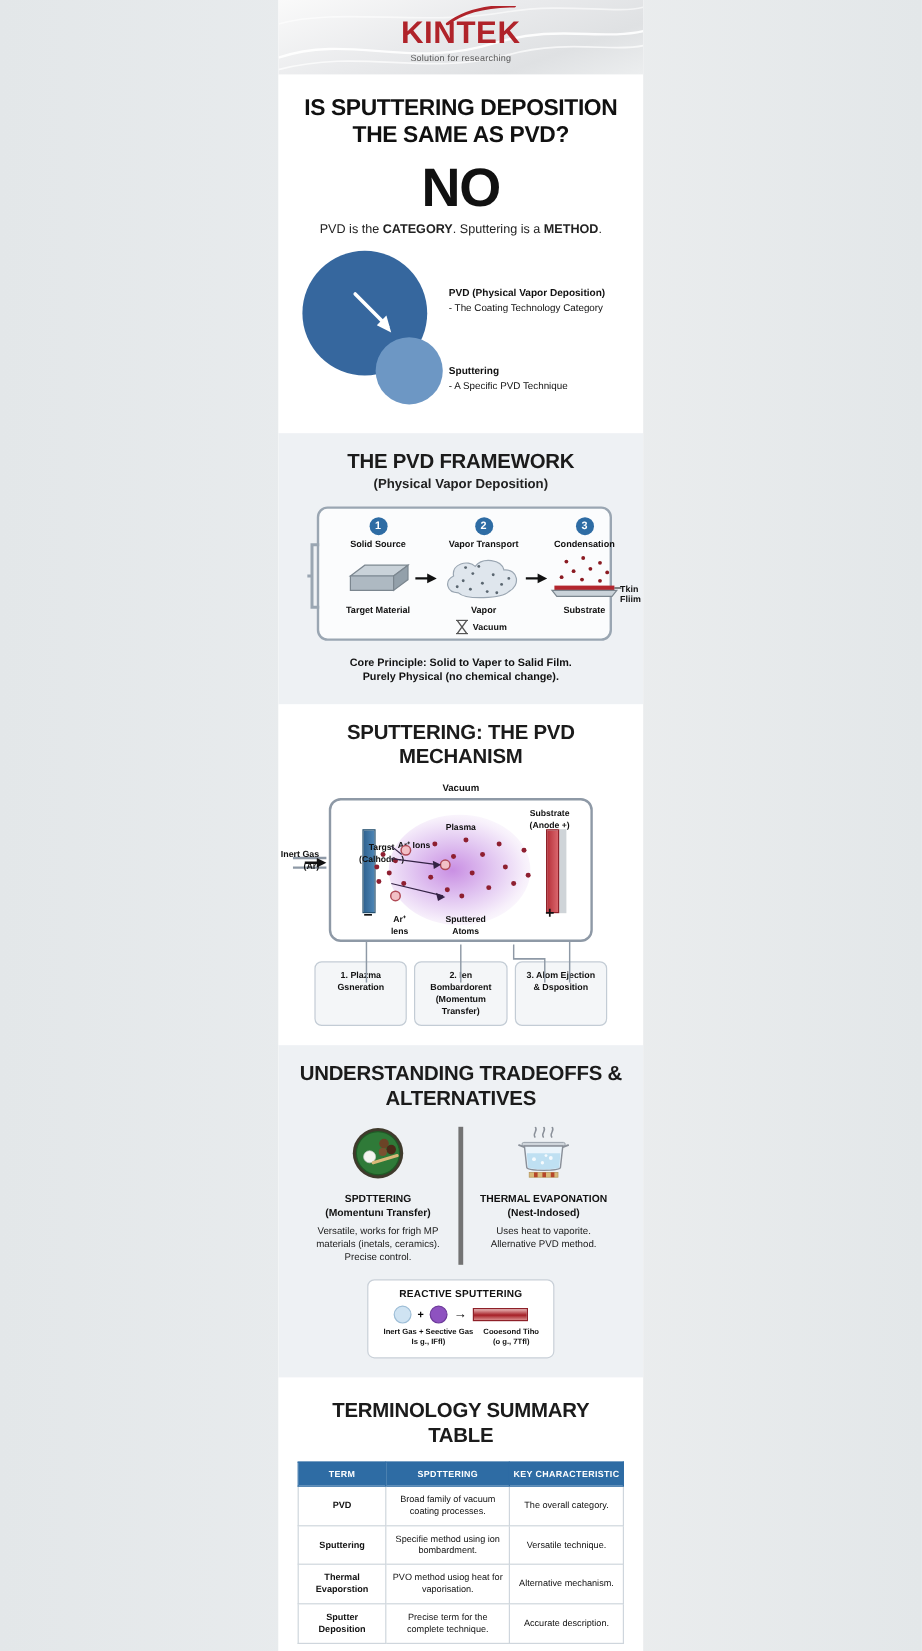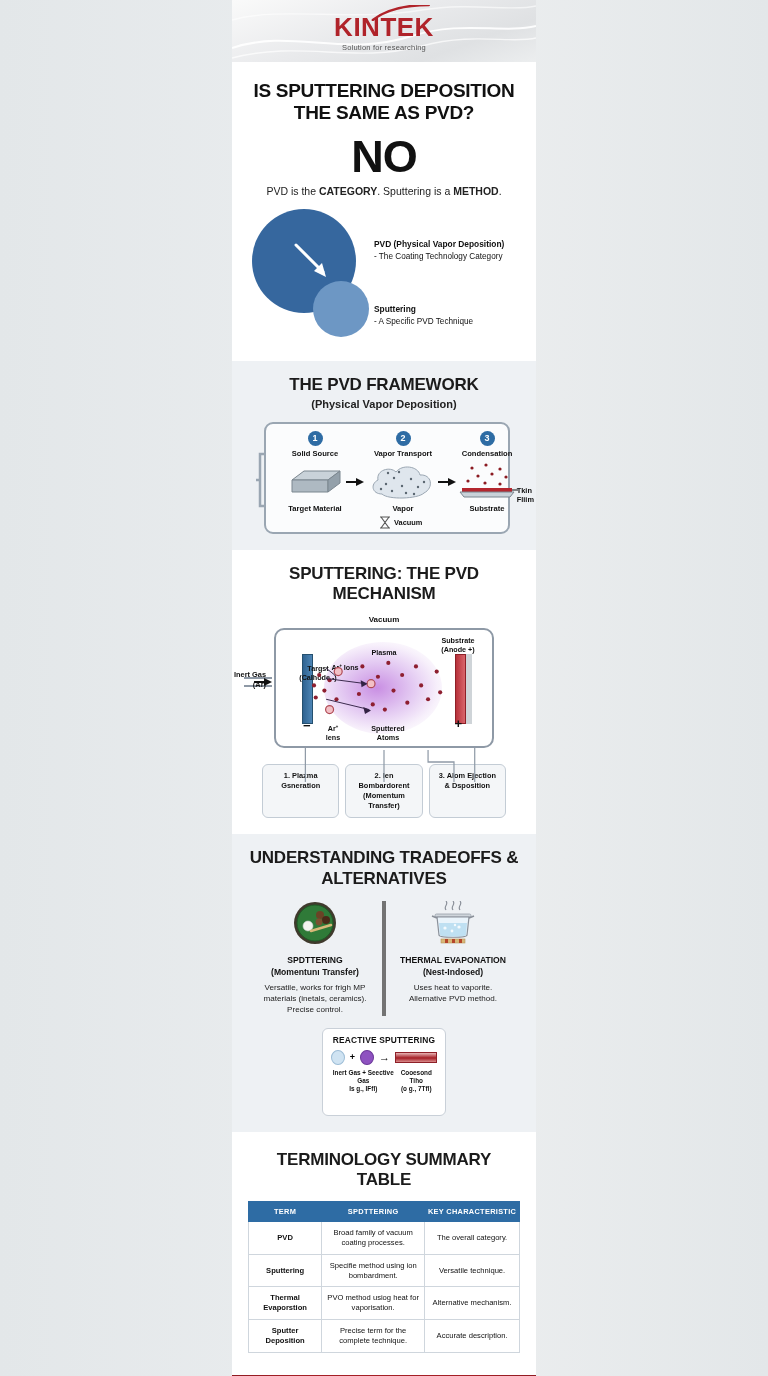--- a/index.html
+++ b/index.html
@@ -119,22 +119,22 @@
   }
   .legwires { position:absolute; left:0; top: 118px; width: 100%; height: 34px; }
 
   
   .two-col { display:flex; margin-top: 12px; }
   .tcol { flex:1; text-align:center; padding: 0 6px; }
   .tcol.left { border-right: 4px solid #737373; }
   .tcol h4 { font-size: 8.6px; font-weight:bold; color:#111; line-height:1.35; margin-top: 6px; }
   .tcol p { font-size: 8.1px; color:#222; line-height:1.4; margin-top: 3px; }
   .react-box {
-    margin: 12px auto 0; width: 124px; border:1px solid #c9d0d8; border-radius:6px;
-    background:#fff; padding: 6px 8px 21px; text-align:center;
+    margin: 12px auto 0; width: 156px; border:1px solid #c9d0d8; border-radius:6px;
+    background:#fff; padding: 6px 8px 8px; text-align:center;
   }
   .react-box .rt { font-size: 8.4px; font-weight:bold; color:#111; letter-spacing:.2px;}
   .react-row { display:flex; align-items:center; justify-content:center; gap:5px; margin-top: 5px; }
   .rc { width: 15px; height: 15px; border-radius:50%; }
   .rc.inert { background:#cfe3f2; border:1px solid #9dbdd6; }
   .rc.reactive { background:#8e52c0; border:1px solid #6d3a9a; }
   .rfilm { width: 46px; height: 11px; background: linear-gradient(180deg,#e8b5b5,#a51f26 55%,#d98b8b); border:1px solid #8e2028;}
   .react-cap { display:flex; justify-content:space-between; margin-top: 4px; font-size:6.4px; font-weight:bold; color:#111; line-height:1.3;}
 
   
@@ -288,20 +288,24 @@
         <path d="M2,1 L12,1 M3,1 L7,6.5 L3,12 M11,1 L7,6.5 L11,12 M2,12 L12,12" stroke="#555" stroke-width="1.1" fill="none"></path>
       </svg>
       <div class="vacu" style="left:128px; top:94px;">Vacuum</div>
 
       <div class="thinfilm">
         <span>Tkin</span><br>
         <span>Fliim</span>
       </div>
     </div>
 
+    <div class="core-principle">
+      <span>Core Principle: Solid to Vaper to Salid Film.</span><br>
+      <span>Purely Physical (no chemical change).</span>
+    </div>
   </div>
 
   <div class="sec white">
     <div class="sec-title">SPUTTERING: THE PVD MECHANISM</div>
     <div class="vacuum-lbl">Vacuum</div>
 
     <div class="chamber">
       <div class="plasma"></div>
       <div class="cathode"></div>
       <div class="anode-sh"></div>

